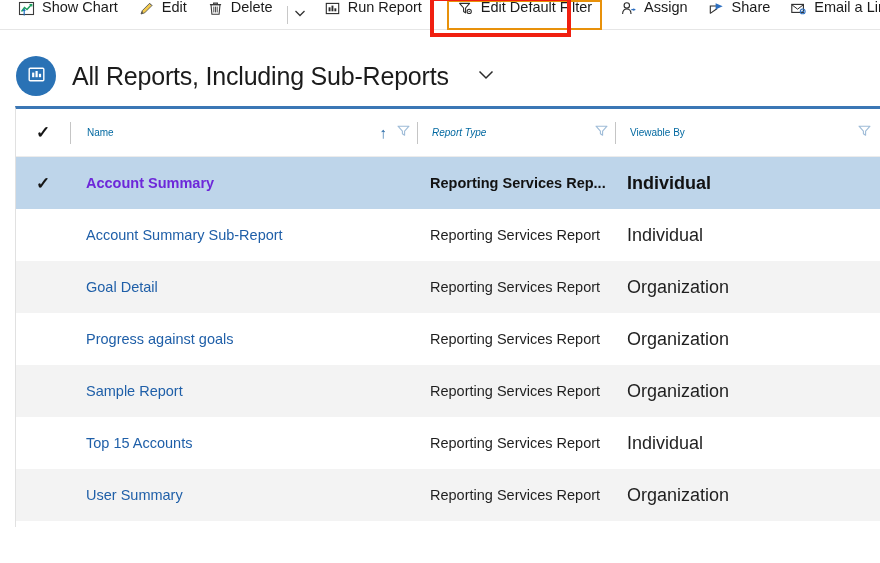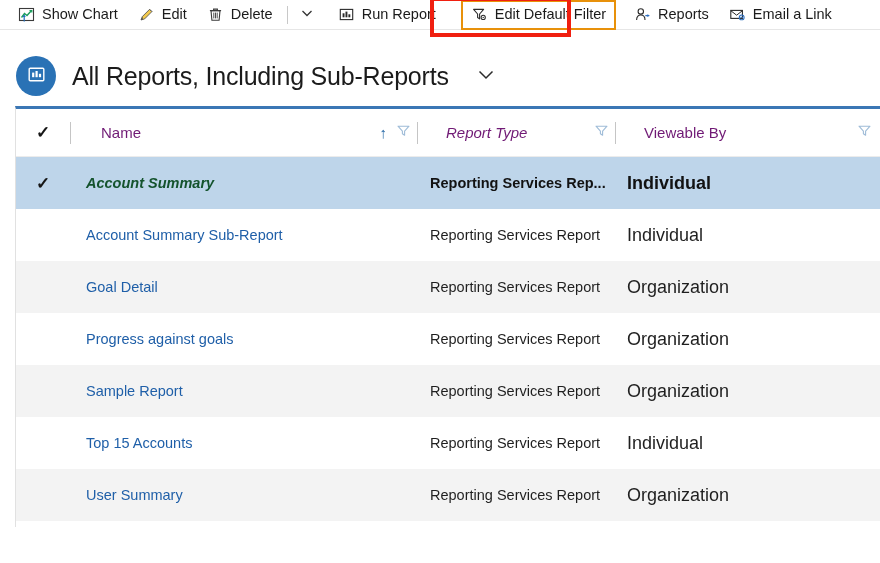--- a/index.html
+++ b/index.html
@@ -21,21 +21,21 @@
     height: 30px;
     display: flex;
     align-items: center;
     padding: 0 0 0 8px;
     background: #ffffff;
     border-bottom: 1px solid #e6e6e6;
     box-sizing: border-box;
   }
   .cmd-btn {
     display: flex;
-    align-items: center;
+    align-items: flex-start;
     gap: 7px;
     height: 30px;
     padding: 0 10px;
     font-size: 14.5px;
     color: #1b1b1b;
     white-space: nowrap;
     cursor: default;
     box-sizing: border-box;
   }
   .cmd-btn .glyph {
@@ -158,24 +158,23 @@
     font-style: italic;
   }
   .col-view {
     flex: 1 1 auto;
     display: flex;
     align-items: center;
     padding-left: 14px;
     box-sizing: border-box;
   }
   .hdr-label {
-    font-size: 15px;
-    color: #701a75;
+    font-size: 10px;
+    color: #0369a1;
     white-space: nowrap;
-    margin-left: 14px;
   }
   .hdr-tools {
     display: flex;
     align-items: center;
     gap: 9px;
     margin-left: auto;
     padding-right: 6px;
   }
   .sort-arrow {
     font-size: 15px;
@@ -225,21 +224,21 @@
     flex: 1 1 auto;
     padding-left: 14px;
     box-sizing: border-box;
     font-size: 18px;
     color: #1f1f1f;
     white-space: nowrap;
   }
   .grid-row.selected .cell-name,
   .grid-row.selected .cell-type,
   .grid-row.selected .cell-view { font-weight: 700; }
-  .grid-row.selected .cell-name { color: #14532d; font-style: italic; }
+  .grid-row.selected .cell-name { color: #6d28d9; }
   .grid-row.selected .cell-type,
   .grid-row.selected .cell-view { color: #121212; }
 
   .grid-footer {
     height: 6px;
     background: #ffffff;
     border-left: 0;
   }
 </style>
 </head>
@@ -320,23 +319,33 @@
 
   <div class="cmd-btn" style="margin-left:8px">
     <span class="glyph">
       <svg width="17" height="17" viewBox="0 0 17 17">
         <circle cx="6.8" cy="5.4" r="2.7" fill="none" stroke="#2b2b2b" stroke-width="1.1"></circle>
         <path d="M2.6 14 C2.6 10.4 4.6 9 6.8 9 C9 9 11 10.4 11 14" fill="none" stroke="#2b2b2b" stroke-width="1.1"></path>
         <line x1="11.3" y1="9.6" x2="15.2" y2="9.6" stroke="#2d6fc0" stroke-width="1.3"></line>
         <polygon points="15.6,9.6 13.3,8.2 13.3,11" fill="#2d6fc0"></polygon>
       </svg>
     </span>
-    <span class="cmd-label">Reports</span>
-  </div>
-
+    <span class="cmd-label">Assign</span>
+  </div>
+
+  <div class="cmd-btn">
+    <span class="glyph">
+      <svg width="17" height="17" viewBox="0 0 17 17">
+        <path d="M2.3 13.4 L2.3 6 L8.4 6" fill="none" stroke="#2b2b2b" stroke-width="1.1"></path>
+        <path d="M2.3 13.4 L9.2 8.5" fill="none" stroke="#2b2b2b" stroke-width="1.1"></path>
+        <path d="M7.6 3.2 L14.7 6.3 L7.6 9.5 Z" fill="#2d6fc0"></path>
+      </svg>
+    </span>
+    <span class="cmd-label">Share</span>
+  </div>
 
   <div class="cmd-btn">
     <span class="glyph">
       <svg width="17" height="17" viewBox="0 0 17 17">
         <rect x="1.8" y="4.4" width="11.6" height="8" fill="none" stroke="#2b2b2b" stroke-width="1.1"></rect>
         <polyline points="1.8,4.7 7.6,9.2 13.4,4.7" fill="none" stroke="#2b2b2b" stroke-width="1"></polyline>
         <circle cx="12.7" cy="11.4" r="2.4" fill="none" stroke="#2d6fc0" stroke-width="1.1"></circle>
         <line x1="11.4" y1="11.4" x2="14" y2="11.4" stroke="#2d6fc0" stroke-width="1"></line>
       </svg>
     </span>

